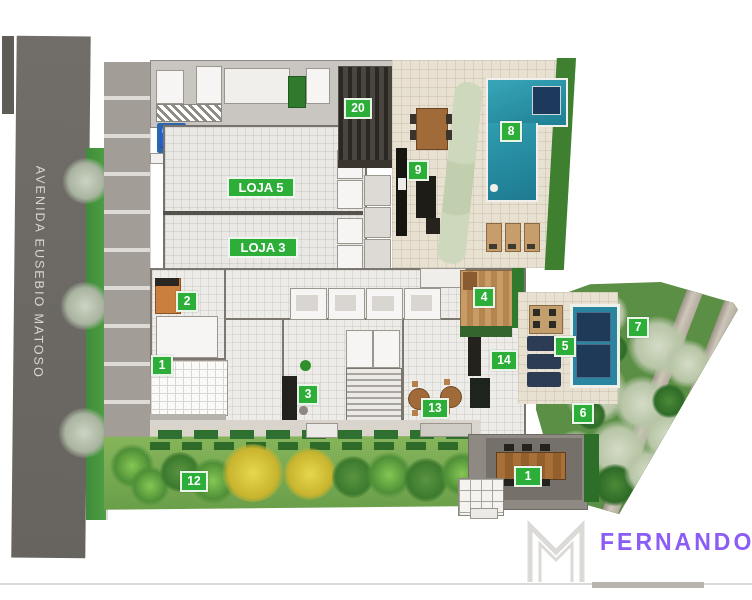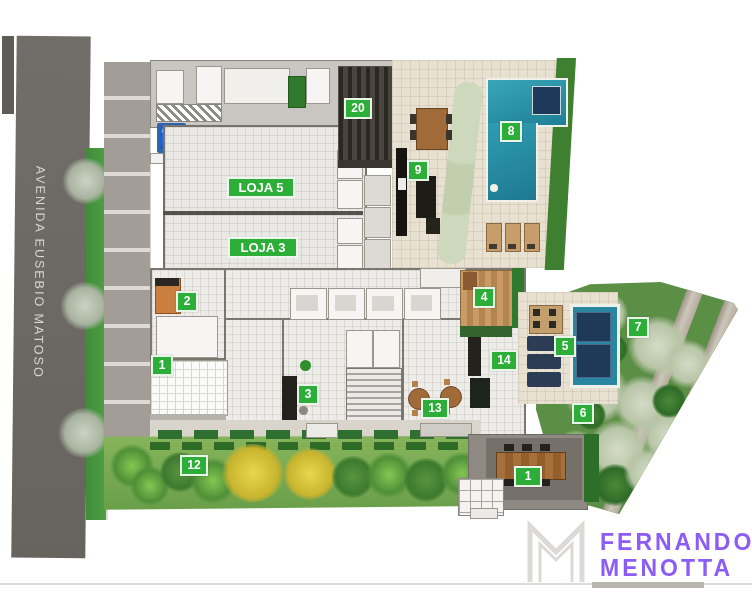--- a/index.html
+++ b/index.html
@@ -234,29 +234,28 @@
   <div class="abs badge" style="left:176px;top:291px;width:18px;">2</div>
   <div class="abs badge" style="left:297px;top:384px;width:18px;">3</div>
   <div class="abs badge" style="left:473px;top:287px;width:18px;">4</div>
   <div class="abs badge" style="left:554px;top:336px;width:18px;">5</div>
   <div class="abs badge" style="left:572px;top:403px;width:18px;">6</div>
   <div class="abs badge" style="left:627px;top:317px;width:18px;">7</div>
   <div class="abs badge" style="left:500px;top:121px;width:18px;">8</div>
   <div class="abs badge" style="left:407px;top:160px;width:18px;">9</div>
   <div class="abs badge" style="left:344px;top:98px;width:24px;">20</div>
   <div class="abs badge" style="left:514px;top:466px;width:24px;">1</div>
-  <div class="abs badge" style="left:180px;top:455px;width:24px;">12</div>
+  <div class="abs badge" style="left:180px;top:471px;width:24px;">12</div>
   <div class="abs badge" style="left:421px;top:398px;width:24px;">13</div>
   <div class="abs badge" style="left:474px;top:350px;width:24px;margin-left:16px;">14</div>
 
   <div class="abs" style="left:0px;top:583px;width:752px;height:2px;background:#dcdad6;z-index:5;"></div>
 
   <div class="abs" style="left:526px;top:512px;width:220px;height:80px;z-index:6;">
     <svg width="60" height="74" viewBox="0 0 60 74" style="position:absolute;left:0;top:2px;">
       <path d="M4,68 L4,12 L30,38 L56,12 L56,68" fill="none" stroke="#dbdad7" stroke-width="5"></path>
       <path d="M14,68 L14,30 L30,46 L46,30 L46,68" fill="none" stroke="#dbdad7" stroke-width="3"></path>
     </svg>
     <div class="abs wmtext" style="left:66px;top:18px;">FERNANDO</div>
-    <div class="abs wmtext" style="left:66px;top:44px;">MENOTTA</div>
     <div class="abs" style="left:66px;top:70px;width:112px;height:6px;background:#b8b5af;"></div>
   </div>
 
 </div>
 
 </body></html>

